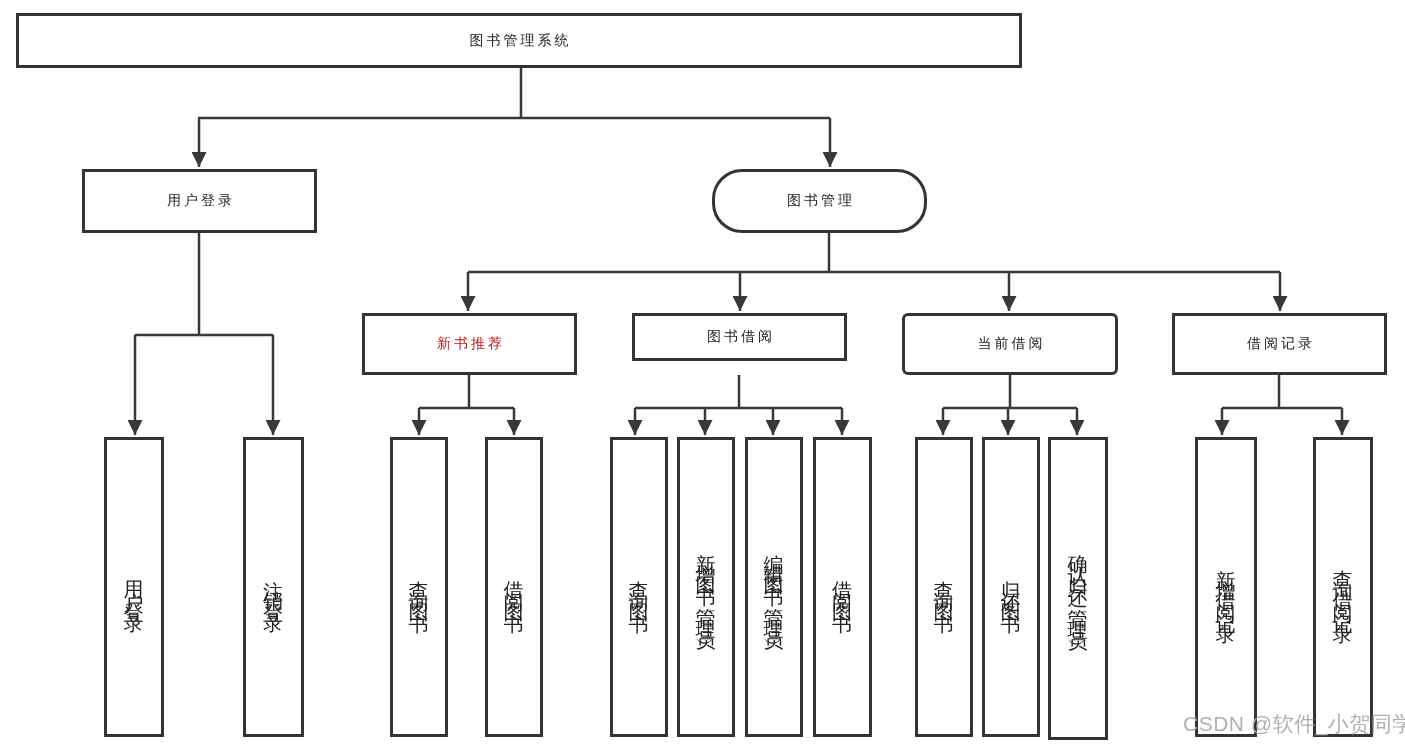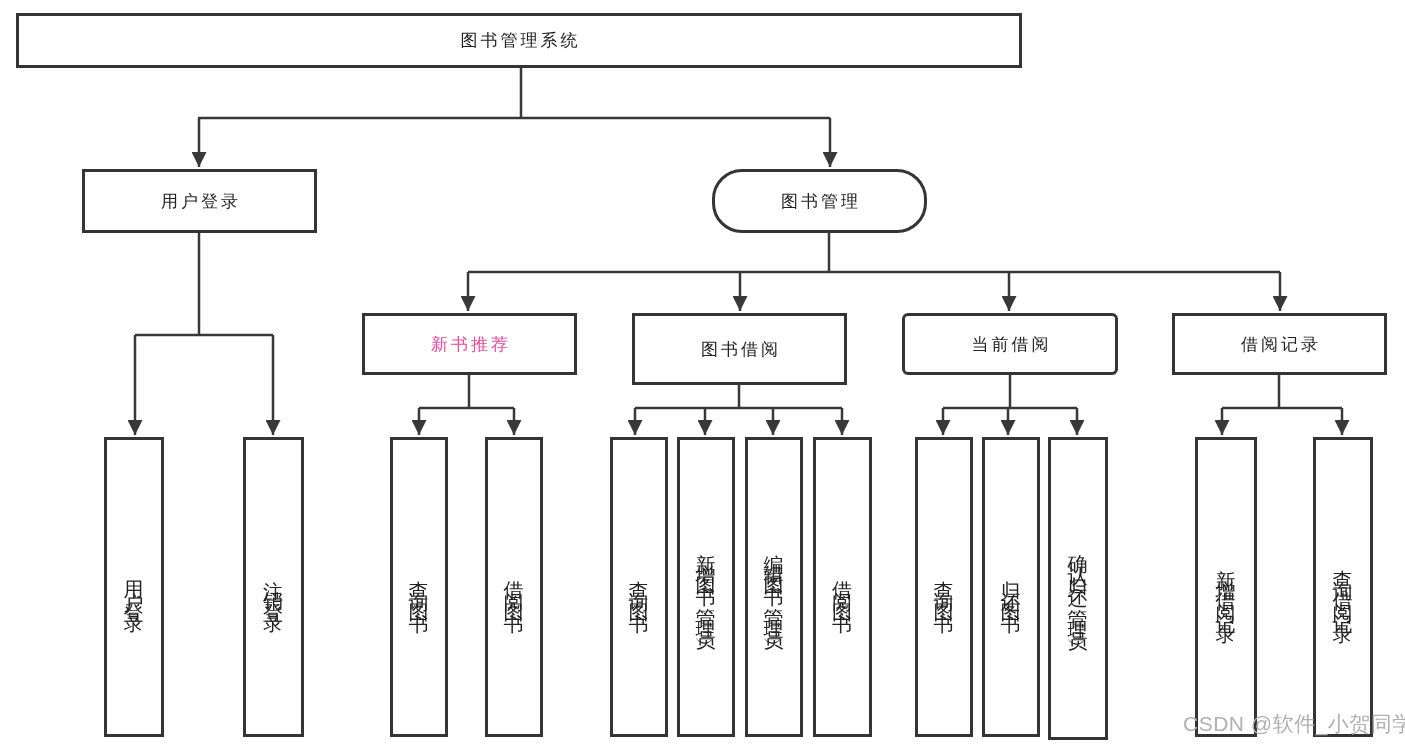--- a/index.html
+++ b/index.html
@@ -17,21 +17,21 @@
     box-sizing:border-box;
     border:3px solid #343434;
     background:#ffffff;
     display:flex;
     align-items:center;
     justify-content:center;
     color:#222222;
     text-align:center;
   }
   .node.horizontal{
-    font-size:17px;
+    font-size:14px;
     letter-spacing:3px;
     text-indent:3px;
     white-space:nowrap;
   }
   .node.vertical{
     writing-mode:vertical-rl;
     font-size:20px;
     letter-spacing:11px;
     line-height:1;
     padding:4px 0;
@@ -90,22 +90,22 @@
         <line x1="1077" y1="408" x2="1077" y2="435" marker-end="url(#arrowhead)"></line>
         <line x1="1222" y1="408" x2="1222" y2="435" marker-end="url(#arrowhead)"></line>
         <line x1="1342" y1="408" x2="1342" y2="435" marker-end="url(#arrowhead)"></line>
       </g>
   </svg>
 
   <div id="node-layer">
       <div class="node horizontal" style="left: 16px; top: 13px; width: 1006px; height: 55px; border-color: rgb(52, 52, 52); color: rgb(34, 34, 34);">图书管理系统</div>
       <div class="node horizontal" style="left: 82px; top: 169px; width: 235px; height: 64px; border-color: rgb(52, 52, 52); color: rgb(34, 34, 34);">用户登录</div>
       <div class="node horizontal" style="left: 712px; top: 169px; width: 215px; height: 64px; border-color: rgb(52, 52, 52); color: rgb(34, 34, 34); border-radius: 30px;">图书管理</div>
-      <div class="node horizontal" style="left: 362px; top: 313px; width: 215px; height: 62px; border-color: rgb(52, 52, 52); color: #ec4899;">新书推荐</div>
-      <div class="node horizontal" style="left: 632px; top: 313px; width: 215px; height: 72px; border-color: rgb(52, 52, 52); color: rgb(34, 34, 34);">图书借阅</div>
+      <div class="node horizontal" style="left: 362px; top: 313px; width: 215px; height: 62px; border-color: rgb(52, 52, 52); color: #b91c1c;">新书推荐</div>
+      <div class="node horizontal" style="left: 632px; top: 313px; width: 215px; height: 48px; border-color: rgb(52, 52, 52); color: rgb(34, 34, 34);">图书借阅</div>
       <div class="node horizontal" style="left: 902px; top: 313px; width: 216px; height: 62px; border-color: rgb(52, 52, 52); color: rgb(34, 34, 34); border-radius: 6px;">当前借阅</div>
       <div class="node horizontal" style="left: 1172px; top: 313px; width: 215px; height: 62px; border-color: rgb(52, 52, 52); color: rgb(34, 34, 34); text-align: center;">借阅记录</div>
       <div class="node vertical" style="left: 104px; top: 437px; width: 60px; height: 300px; border-color: rgb(52, 52, 52); color: rgb(34, 34, 34);">用户登录</div>
       <div class="node vertical" style="left: 243px; top: 437px; width: 61px; height: 300px; border-color: rgb(52, 52, 52); color: rgb(34, 34, 34);">注销登录</div>
       <div class="node vertical" style="left: 390px; top: 437px; width: 58px; height: 300px; border-color: rgb(52, 52, 52); color: rgb(34, 34, 34);">查询图书</div>
       <div class="node vertical" style="left: 485px; top: 437px; width: 58px; height: 300px; border-color: rgb(52, 52, 52); color: rgb(34, 34, 34);">借阅图书</div>
       <div class="node vertical" style="left: 610px; top: 437px; width: 58px; height: 300px; border-color: rgb(52, 52, 52); color: rgb(34, 34, 34);">查询图书</div>
       <div class="node vertical" style="left: 677px; top: 437px; width: 58px; height: 300px; border-color: rgb(52, 52, 52); color: rgb(34, 34, 34);">新增图书（管理员）</div>
       <div class="node vertical" style="left: 745px; top: 437px; width: 58px; height: 300px; border-color: rgb(52, 52, 52); color: rgb(34, 34, 34);">编辑图书（管理员）</div>
       <div class="node vertical" style="left: 813px; top: 437px; width: 59px; height: 300px; border-color: rgb(52, 52, 52); color: rgb(34, 34, 34);">借阅图书</div>

